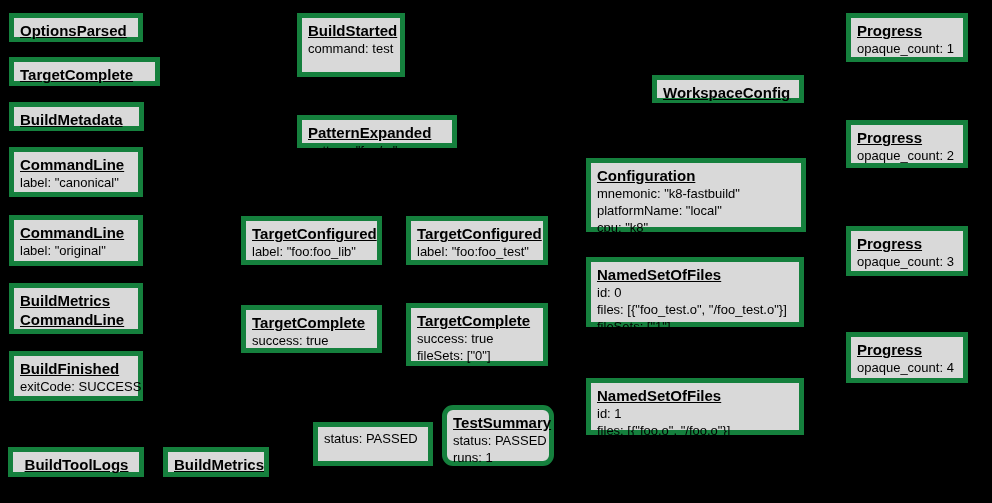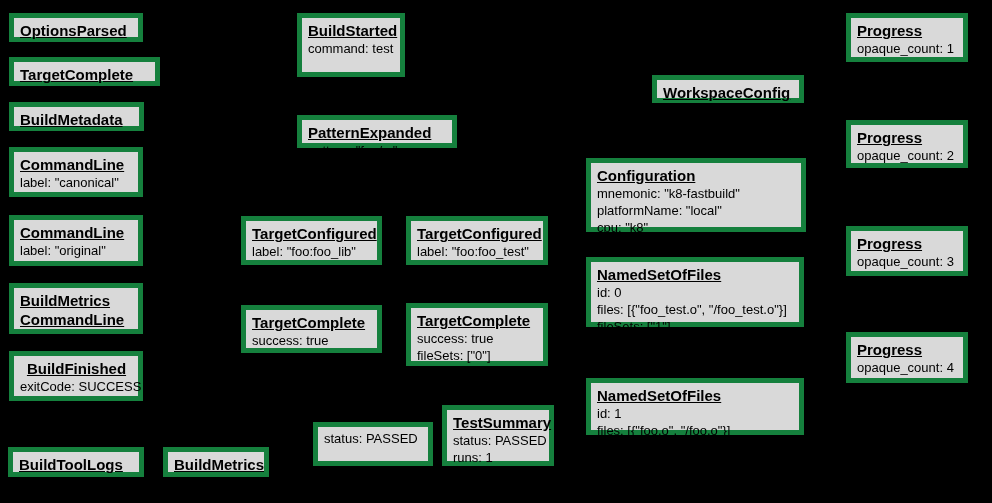--- a/index.html
+++ b/index.html
@@ -61,26 +61,26 @@
   <div class="node" style="left:9px; top:215px; width:134px; height:51px;">
     <div class="node-title">CommandLine</div>
     <div class="node-line">label: "original"</div>
   </div>
 
   <div class="node" style="left:9px; top:283px; width:134px; height:51px;">
     <div class="node-title">BuildMetrics</div>
     <div class="node-title">CommandLine</div>
   </div>
 
-  <div class="node" style="left:9px; top:351px; width:134px; height:50px;text-align:center;">
+  <div class="node" style="left:9px; top:351px; width:134px; height:50px;">
     <div class="node-title">BuildFinished</div>
     <div class="node-line">exitCode: SUCCESS</div>
   </div>
 
-  <div class="node" style="left:8px; top:447px; width:136px; height:30px;">
+  <div class="node" style="left:8px; top:447px; width:136px; height:30px;text-align:center;">
     <div class="node-title">BuildToolLogs</div>
   </div>
 
   <div class="node" style="left:163px; top:447px; width:106px; height:30px;padding-left:6px;">
     <div class="node-title">BuildMetrics</div>
   </div>
 
   <div class="node" style="left:297px; top:13px; width:108px; height:64px;">
     <div class="node-title">BuildStarted</div>
     <div class="node-line">command: test</div>
@@ -109,21 +109,21 @@
   <div class="node" style="left:406px; top:303px; width:142px; height:63px;">
     <div class="node-title">TargetComplete</div>
     <div class="node-line">success: true</div>
     <div class="node-line">fileSets: ["0"]</div>
   </div>
 
   <div class="node" style="left:313px; top:422px; width:120px; height:44px;">
     <div class="node-line">status: PASSED</div>
   </div>
 
-  <div class="node" style="left:442px; top:405px; width:112px; height:61px;">
+  <div class="node" style="left:442px; top:405px; width:112px; height:61px;border-radius:11px;">
     <div class="node-title">TestSummary</div>
     <div class="node-line">status: PASSED</div>
     <div class="node-line">runs: 1</div>
   </div>
 
   <div class="node" style="left:652px; top:75px; width:152px; height:28px;">
     <div class="node-title">WorkspaceConfig</div>
   </div>
 
   <div class="node" style="left:586px; top:158px; width:220px; height:74px;">

